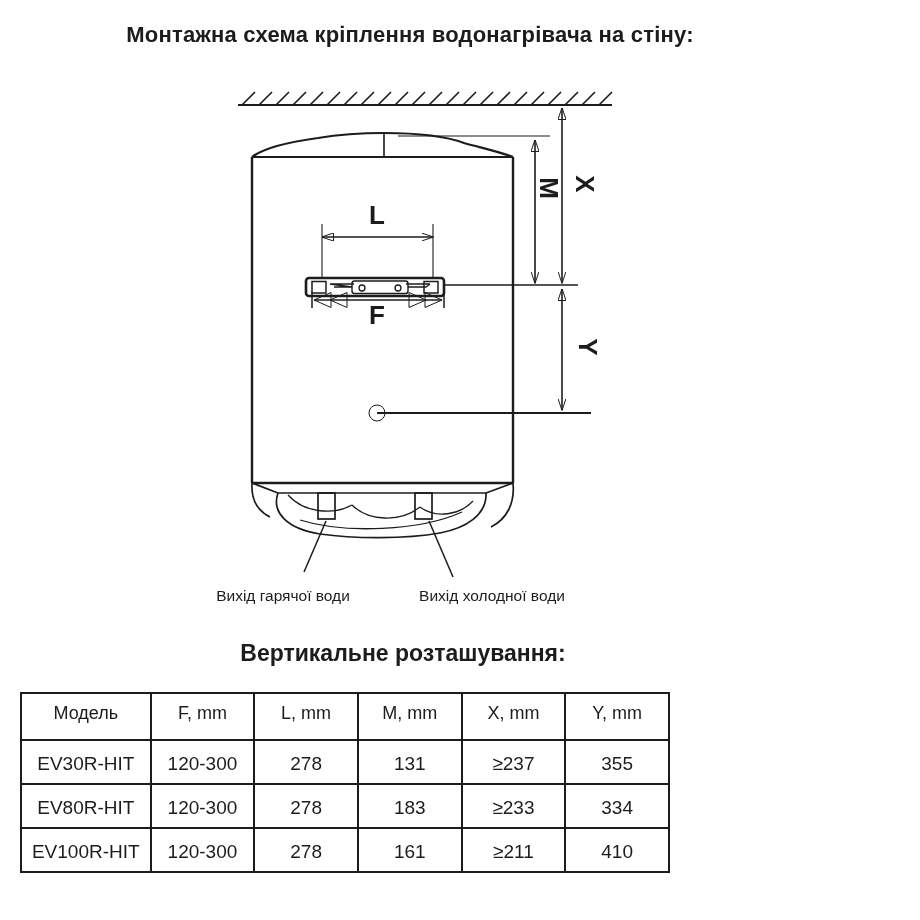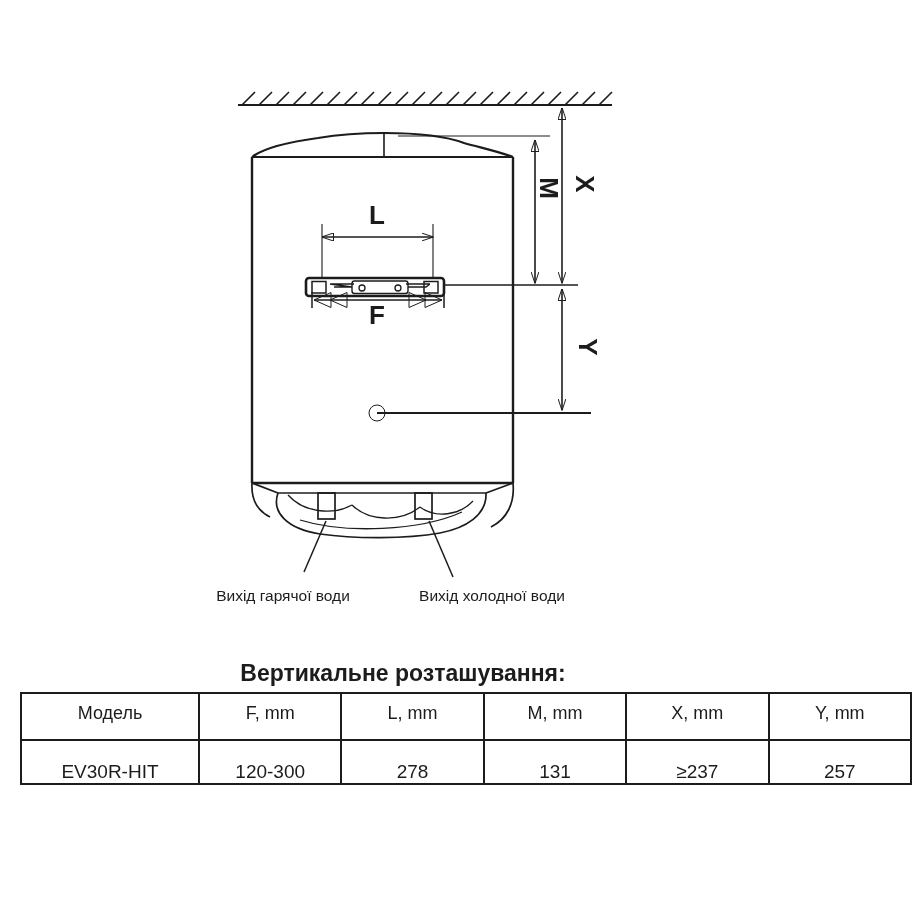--- a/index.html
+++ b/index.html
@@ -6,47 +6,48 @@
   html,body { background:#ffffff; }
   .page {
     position:relative; width:920px; height:920px; background:#ffffff;
     font-family:"Liberation Sans", sans-serif; color:#1c1c1c; overflow:hidden;
   }
   .main-title {
     position:absolute; top:22px; left:0; width:820px;
     text-align:center; font-size:22px; font-weight:bold; letter-spacing:0.2px;
   }
   .section-title {
-    position:absolute; top:660px; left:0; width:806px;
+    position:absolute; top:640px; left:0; width:806px;
     text-align:center; font-size:23px; font-weight:bold;
   }
   .diagram-svg { position:absolute; top:85px; left:0; width:920px; height:535px; }
   .diagram-svg path, .diagram-svg line, .diagram-svg rect, .diagram-svg circle { stroke:#1c1c1c; fill:none; }
   .diagram-svg text {
     font-family:"Liberation Sans", sans-serif; fill:#1c1c1c; stroke:none;
   }
   .dim-label { font-size:26px; font-weight:bold; }
   .outlet-label { font-size:15.5px; }
   .dims-table {
-    position:absolute; top:692px; left:20px; width:892px;
+    position:absolute; top:692px; left:20px; width:650px;
     border-collapse:collapse; table-layout:fixed; text-align:center;
   }
   .dims-table th, .dims-table td {
     border:2px solid #1c1c1c; vertical-align:top; font-weight:normal;
   }
   .dims-table thead tr { height:47px; }
   .dims-table tbody tr { height:44px; }
   .dims-table th { font-size:18px; padding-top:9px; }
-  .dims-table td { font-size:19px; padding-top:20px; }
+  .dims-table td { font-size:19px; padding-top:12px; }
 </style>
 </head>
 <body>
 
 <div class="page">
 
+  <div class="main-title">Монтажна схема кріплення водонагрівача на стіну:</div>
 
   <svg class="diagram-svg" viewBox="0 85 920 535" xmlns="http://www.w3.org/2000/svg">
     <defs>
       <marker id="ah" viewBox="0 0 12 8" refX="11.5" refY="4" markerWidth="12" markerHeight="8" orient="auto-start-reverse" markerUnits="userSpaceOnUse">
         <path d="M0 0 L12 4 L0 8 Z" fill="#1c1c1c" stroke="none"></path>
       </marker>
     </defs>
 
     <g>
       <path d="M238 105 L612 105" stroke-width="2"></path>
@@ -148,18 +149,34 @@
         <th>Y, mm</th>
       </tr>
     </thead>
     <tbody>
       <tr>
         <td>EV30R-HIT</td>
         <td>120-300</td>
         <td>278</td>
         <td>131</td>
         <td>≥237</td>
-        <td>257</td>
+        <td>355</td>
+      </tr>
+      <tr>
+        <td>EV80R-HIT</td>
+        <td>120-300</td>
+        <td>278</td>
+        <td>183</td>
+        <td>≥233</td>
+        <td>334</td>
+      </tr>
+      <tr>
+        <td>EV100R-HIT</td>
+        <td>120-300</td>
+        <td>278</td>
+        <td>161</td>
+        <td>≥211</td>
+        <td>410</td>
       </tr>
     </tbody>
   </table>
 
 </div>
 
 </body></html>

